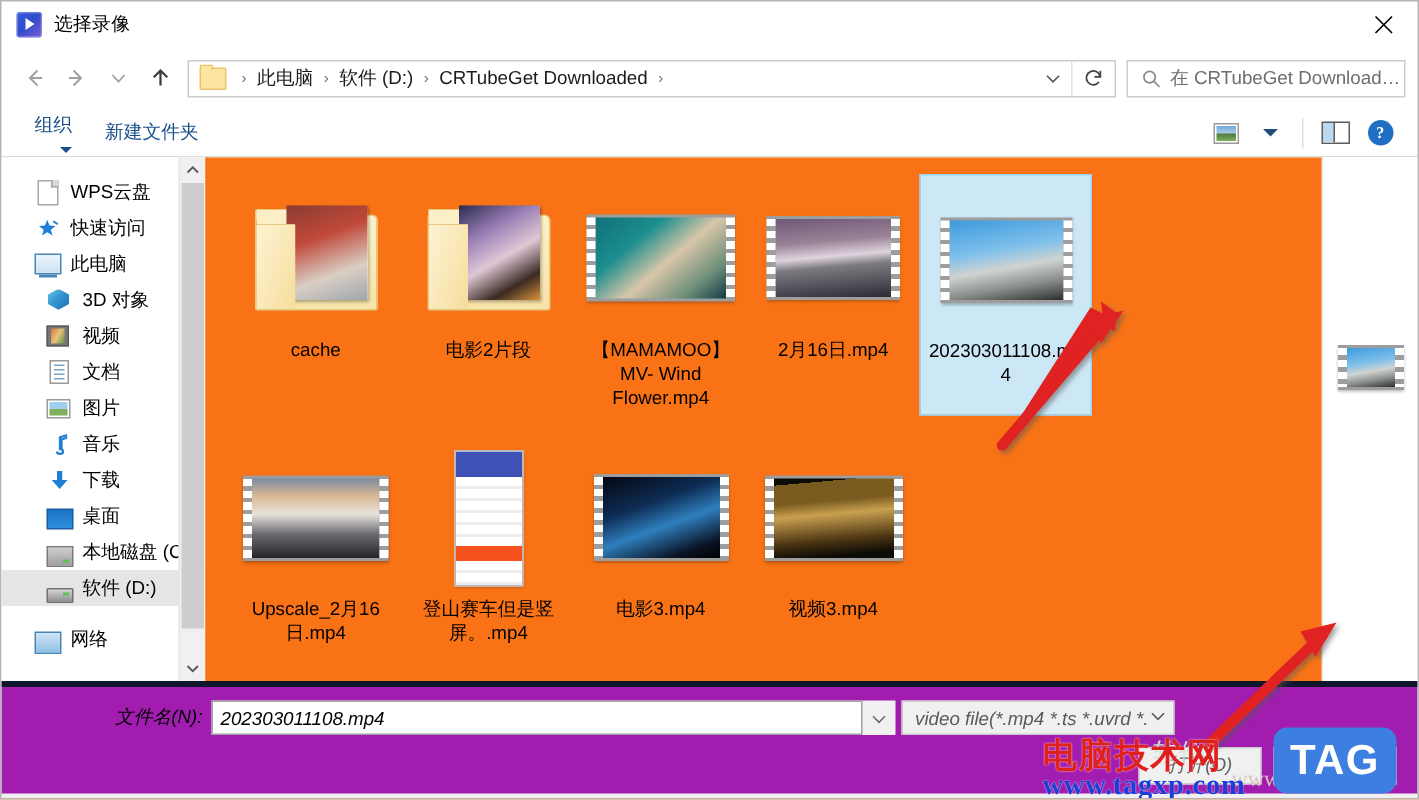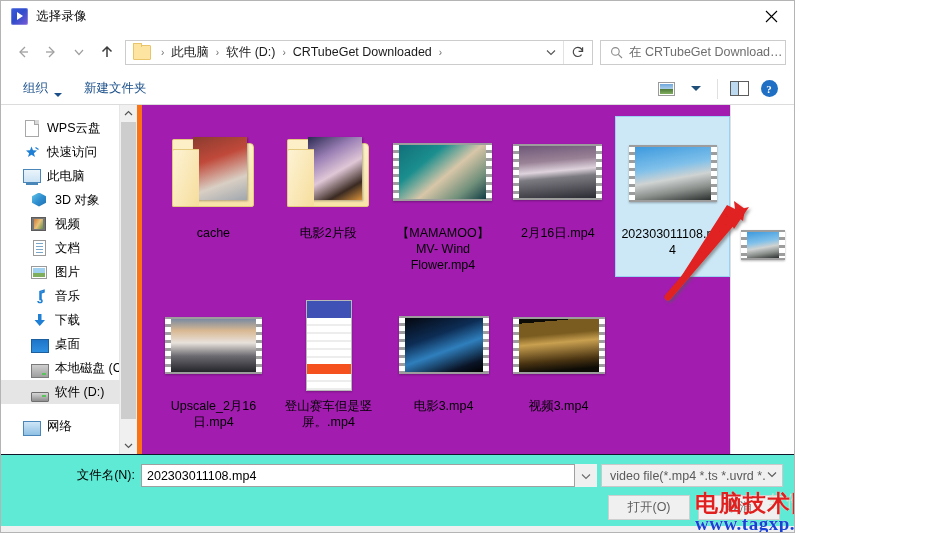--- a/index.html
+++ b/index.html
@@ -2,21 +2,21 @@
 <html><head>
 <meta charset="utf-8">
 <style>
   html,body{margin:0;padding:0;}
   body{
     width:946px;height:533px;overflow:hidden;
     font-family:"Liberation Sans","DejaVu Sans",sans-serif;
     font-size:12px;color:#000;background:#fff;
     -webkit-font-smoothing:antialiased;
   }
-  .dialog{position:relative;width:795px;height:533px;background:#f0f0f0;
+  .dialog{position:relative;width:946px;height:533px;background:#f0f0f0;
     border:1px solid #b4b4b4;box-sizing:border-box;overflow:hidden;}
 
   
   .titlebar{height:30px;background:#ffffff;display:flex;align-items:center;
     position:relative;}
   .title-icon{width:17px;height:17px;margin-left:10px;margin-right:8px;
     border-radius:2px;position:relative;flex:none;
     background:linear-gradient(135deg,#3b5bdb 0%,#2f4ccc 45%,#7b5bd6 100%);
     box-shadow:inset 0 0 0 1px rgba(255,255,255,.25);}
   .title-icon:after{content:"";position:absolute;left:6px;top:4px;
@@ -50,21 +50,21 @@
     color:#444;border-left:1px solid #e2e2e2;flex:none;}
   .searchbox{width:186px;height:25px;border:1px solid #cccccc;background:#fff;
     display:flex;align-items:center;margin-left:7px;box-sizing:border-box;flex:none;}
   .search-ico{margin:0 6px 0 9px;color:#8a8a8a;flex:none;display:flex;}
   .search-ph{font-size:12.5px;color:#6e6e6e;white-space:nowrap;overflow:hidden;
     text-overflow:ellipsis;}
 
   
   .cmdbar{height:32px;background:#fff;display:flex;align-items:center;
     border-bottom:1px solid #dcdcdc;padding:0 10px;box-sizing:border-box;}
-  .cmd{font-size:12.5px;color:#1a4f8a;padding:0 10px 0 12px;display:flex;align-items:flex-end;gap:6px;}
+  .cmd{font-size:12.5px;color:#1a4f8a;padding:0 10px 0 12px;display:flex;align-items:flex-end;gap:6px;flex-direction:column;}
   .cmd .tri{width:0;height:0;border-left:4px solid transparent;border-right:4px solid transparent;
     border-top:4px solid #1a4f8a;}
   .cmd-right{margin-left:auto;display:flex;align-items:center;height:100%;}
   .cmd-ic{width:30px;height:32px;display:flex;align-items:center;justify-content:center;}
   .cmd-div{width:1px;height:20px;background:#e0e0e0;margin:0 6px;}
   .viewthumb{width:17px;height:14px;border:1px solid #9a9a9a;background:#fff;
     position:relative;box-sizing:border-box;padding:1px;}
   .viewthumb i{display:block;width:100%;height:100%;
     background:linear-gradient(180deg,#6fa8dc 0%,#a8cce8 48%,#4f7a3a 52%,#7fae5c 100%);}
   .caret-dn{width:0;height:0;border-left:5px solid transparent;border-right:5px solid transparent;
@@ -114,21 +114,21 @@
   .ic-hdd2:after{content:"";position:absolute;right:2px;top:2px;width:4px;height:2px;background:#5ac45a;}
   .ic-net{width:16px;height:13px;background:linear-gradient(180deg,#cfe6f7,#8fc0e4);
     border:1px solid #4a86b8;margin-top:1px;}
 
   .navscroll{position:absolute;right:0;top:0;width:17px;height:349px;background:#f0f0f0;
     border-left:1px solid #e6e6e6;}
   .sb-arrow{height:17px;display:flex;align-items:center;justify-content:center;color:#606060;font-size:8px;}
   .sb-thumb{position:absolute;left:1px;right:1px;top:17px;height:297px;background:#cdcdcd;}
 
   
-  .content{flex:1;position:relative;background:#a21caf;border-left:5px solid #f97316;overflow:hidden;}
+  .content{flex:1;position:relative;background:#f97316;border-left:2px solid #f97316;overflow:hidden;}
   .grid{position:relative;padding:11px 0 0 14px;}
   .row{display:flex;}
   .cell{width:115px;display:flex;flex-direction:column;align-items:center;
     padding-top:6px;padding-bottom:4px;box-sizing:border-box;}
   .cell.sel{background:#cce8f7;border:1px solid #99d1f2;}
   .thumbwrap{height:100px;display:flex;align-items:center;justify-content:center;}
   .label{font-size:12.5px;line-height:16px;color:#000;text-align:center;width:104px;
     word-wrap:break-word;margin-top:3px;}
 
   
@@ -151,21 +151,21 @@
     background:repeating-linear-gradient(180deg,#fff 0 5px,#9d9d9d 5px 8px);}
   .film:before{left:0;}
   .film:after{right:0;}
   .film .scr{width:100%;height:100%;}
 
   
   .preview{width:63px;flex:none;background:#fff;border-left:1px solid #e0e0e0;
     display:flex;align-items:center;justify-content:center;}
 
   
-  .footer{height:71px;background:#5eead4;border-top:1px solid #0f172a;position:relative;}
+  .footer{height:71px;background:#a21caf;border-top:4px solid #0f172a;position:relative;font-style:italic;}
   .fn-row{display:flex;align-items:center;padding:9px 0 0 0;}
   .fn-label{width:76px;text-align:right;font-size:12.5px;color:#000;margin-right:6px;
     padding-left:58px;box-sizing:content-box;}
   .fn-input{width:434px;height:23px;background:#fff;border:1px solid #a0a0a0;
     display:flex;align-items:center;padding:0 5px;box-sizing:border-box;font-size:12.5px;color:#000;}
   .fn-caret{width:22px;height:23px;background:#f0f0f0;display:flex;align-items:center;
     justify-content:center;color:#6b6b6b;}
   .ft-combo{width:182px;height:23px;background:#f0f0f0;border:1px solid #c9c9c9;
     display:flex;align-items:center;padding:0 4px 0 8px;box-sizing:border-box;
     font-size:12.5px;color:#5a5a5a;margin-left:4px;white-space:nowrap;overflow:hidden;}

